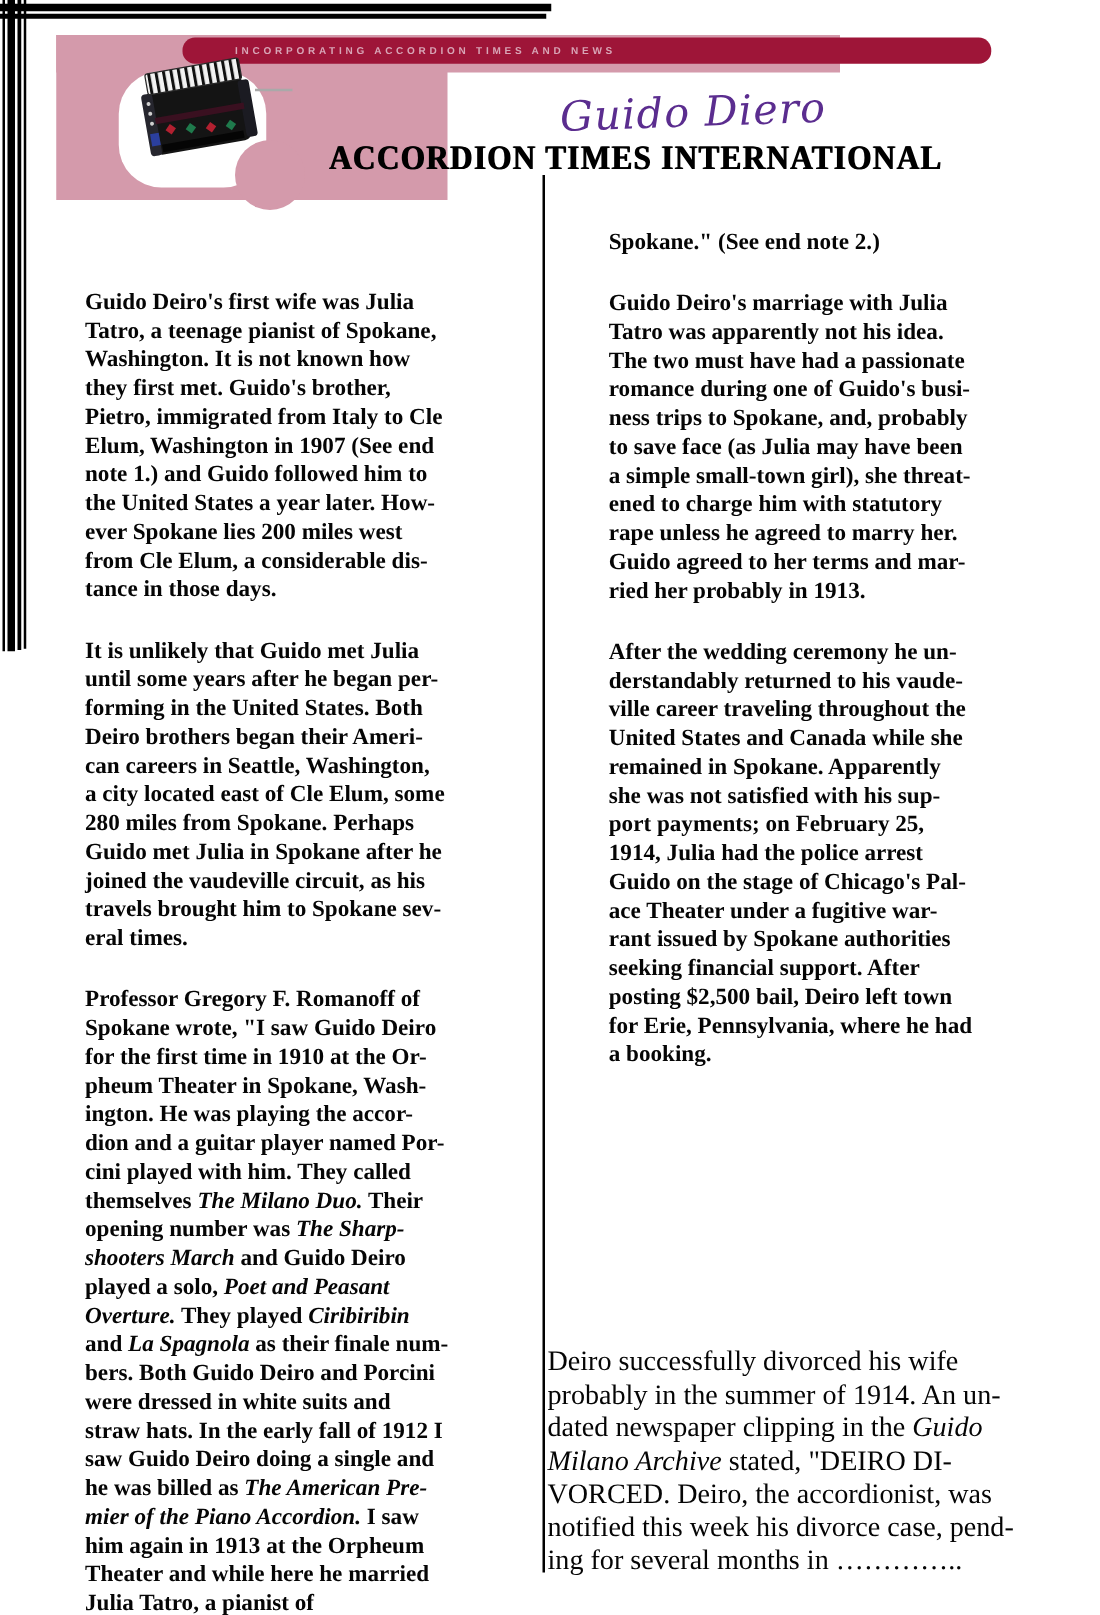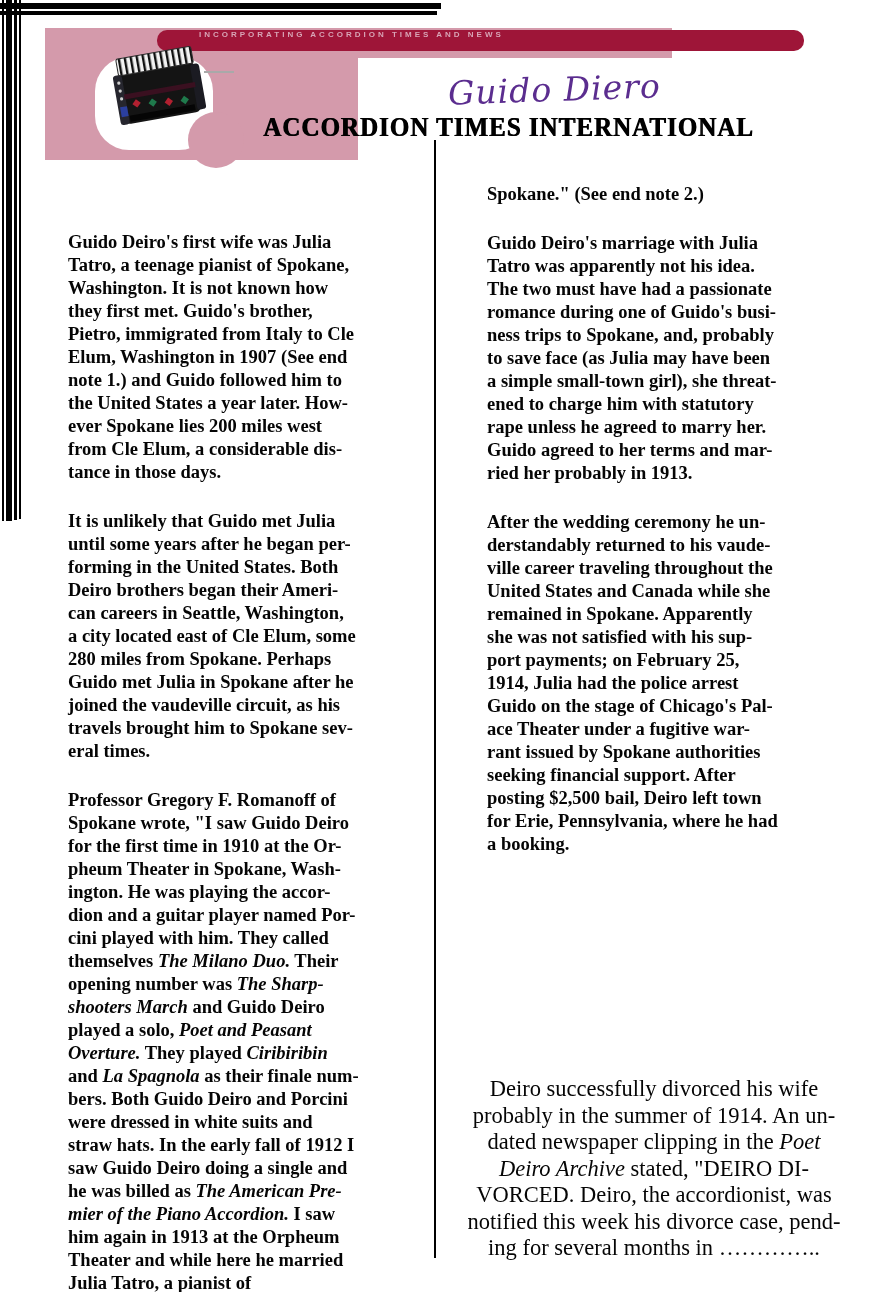--- a/index.html
+++ b/index.html
@@ -11,22 +11,22 @@
   .hbar1{left:0;top:3px;width:441px;height:6px;}
   .hbar2{left:0;top:11px;width:437px;height:4px;}
   .vbar1{left:2px;top:0;width:2px;height:521px;}
   .vbar2{left:6px;top:0;width:6px;height:521px;}
   .vbar3{left:14px;top:0;width:3px;height:520px;}
   .vbar4{left:19px;top:0;width:2px;height:519px;}
 
   
   .pink-band{position:absolute;left:45px;top:28px;width:627px;height:30px;background:var(--pink);}
   .pink-block{position:absolute;left:45px;top:28px;width:313px;height:132px;background:var(--pink);}
-  .banner{position:absolute;left:157px;top:30px;width:647px;height:21px;background:var(--maroon);
-          border-radius:10px;display:flex;}
+  .banner{position:absolute;left:146px;top:30px;width:647px;height:21px;background:var(--maroon);
+          border-radius:10px;display:flex;align-items:center;}
   .banner-text{font-family:"Liberation Sans",sans-serif;font-weight:bold;font-size:8px;
                letter-spacing:3px;color:var(--banner-ink);padding-left:42px;white-space:nowrap;}
   .white-blob{position:absolute;left:95px;top:57px;width:118px;height:93px;background:#fff;border-radius:34px;}
   .pink-bite{position:absolute;left:188px;top:112px;width:56px;height:56px;background:var(--pink);border-radius:50%;}
   .accordion{position:absolute;left:106px;top:44px;width:110px;height:95px;}
   .strap-line{position:absolute;left:204px;top:71px;width:30px;height:2px;background:#a9a9a9;}
 
   .script-title{position:absolute;left:448px;top:70px;font-family:"DejaVu Serif",serif;
                 font-style:italic;font-size:33px;color:var(--purple);transform:rotate(-2deg);
                 letter-spacing:1px;white-space:nowrap;}
@@ -35,21 +35,21 @@
               text-shadow:0.8px 0 0 #000;transform:scaleY(1.1);transform-origin:top left;z-index:3;}
 
   .divider{position:absolute;left:434px;top:140px;width:2px;height:1118px;background:#000;z-index:1;}
 
   
   .col{position:absolute;font-weight:bold;font-size:18.5px;line-height:23px;z-index:2;}
   .col-left{left:68px;top:183px;width:368px;margin-top:48px;}
   .col-right{left:487px;top:183px;width:385px;}
   .col p{margin:0 0 26px 0;}
   .footer-block{position:absolute;left:438px;top:1076px;width:432px;font-size:22.5px;
-                line-height:26.5px;font-weight:normal;z-index:2;text-align:center;}
+                line-height:26.5px;font-weight:normal;z-index:2;}
 </style>
 </head>
 <body>
 
 <div id="page" style="--pink: #d49aab; --maroon: #9e1538; --banner-ink: #d8a5b6; --purple: #5b2d8f; color: rgb(5, 5, 5);">
 
   <div class="hbar hbar1"></div>
   <div class="hbar hbar2"></div>
   <div class="vbar vbar1"></div>
   <div class="vbar vbar2"></div>
@@ -100,15 +100,15 @@
     <p>It is unlikely that Guido met Julia<br>until some years after he began per-<br>forming in the United States. Both<br>Deiro brothers began their Ameri-<br>can careers in Seattle, Washington,<br>a city located east of Cle Elum, some<br>280 miles from Spokane. Perhaps<br>Guido met Julia in Spokane after he<br>joined the vaudeville circuit, as his<br>travels brought him to Spokane sev-<br>eral times.</p>
     <p>Professor Gregory F. Romanoff of<br>Spokane wrote, "I saw Guido Deiro<br>for the first time in 1910 at the Or-<br>pheum Theater in Spokane, Wash-<br>ington. He was playing the accor-<br>dion and a guitar player named Por-<br>cini played with him. They called<br>themselves <i>The Milano Duo.</i> Their<br>opening number was <i>The Sharp-</i><br><i>shooters March</i> and Guido Deiro<br>played a solo, <i>Poet and Peasant</i><br><i>Overture.</i> They played <i>Ciribiribin</i><br>and <i>La Spagnola</i> as their finale num-<br>bers. Both Guido Deiro and Porcini<br>were dressed in white suits and<br>straw hats. In the early fall of 1912 I<br>saw Guido Deiro doing a single and<br>he was billed as <i>The American Pre-</i><br><i>mier of the Piano Accordion.</i> I saw<br>him again in 1913 at the Orpheum<br>Theater and while here he married<br>Julia Tatro, a pianist of</p>
   </div>
 
   <div class="col col-right">
     <p>Spokane." (See end note 2.)</p>
     <p>Guido Deiro's marriage with Julia<br>Tatro was apparently not his idea.<br>The two must have had a passionate<br>romance during one of Guido's busi-<br>ness trips to Spokane, and, probably<br>to save face (as Julia may have been<br>a simple small-town girl), she threat-<br>ened to charge him with statutory<br>rape unless he agreed to marry her.<br>Guido agreed to her terms and mar-<br>ried her probably in 1913.</p>
     <p>After the wedding ceremony he un-<br>derstandably returned to his vaude-<br>ville career traveling throughout the<br>United States and Canada while she<br>remained in Spokane. Apparently<br>she was not satisfied with his sup-<br>port payments; on February 25,<br>1914, Julia had the police arrest<br>Guido on the stage of Chicago's Pal-<br>ace Theater under a fugitive war-<br>rant issued by Spokane authorities<br>seeking financial support. After<br>posting $2,500 bail, Deiro left town<br>for Erie, Pennsylvania, where he had<br>a booking.</p>
   </div>
 
-  <div class="footer-block">Deiro successfully divorced his wife<br>probably in the summer of 1914. An un-<br>dated newspaper clipping in the <i>Poet</i><br><i>Deiro Archive</i> stated, "DEIRO DI-<br>VORCED. Deiro, the accordionist, was<br>notified this week his divorce case, pend-<br>ing for several months in …………..</div>
+  <div class="footer-block">Deiro successfully divorced his wife<br>probably in the summer of 1914. An un-<br>dated newspaper clipping in the <i>Guido</i><br><i>Milano Archive</i> stated, "DEIRO DI-<br>VORCED. Deiro, the accordionist, was<br>notified this week his divorce case, pend-<br>ing for several months in …………..</div>
 
 </div>
 
 </body></html>

